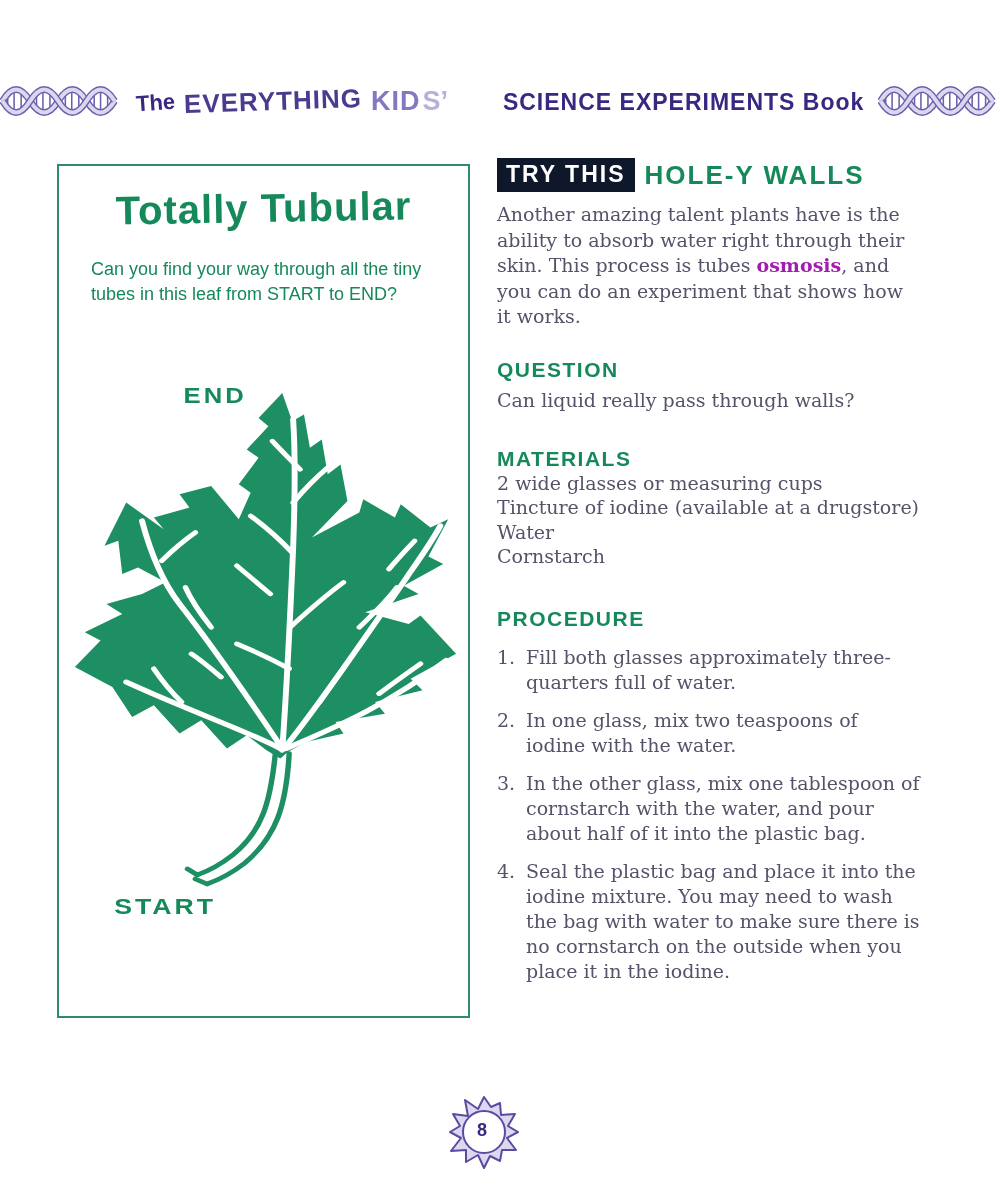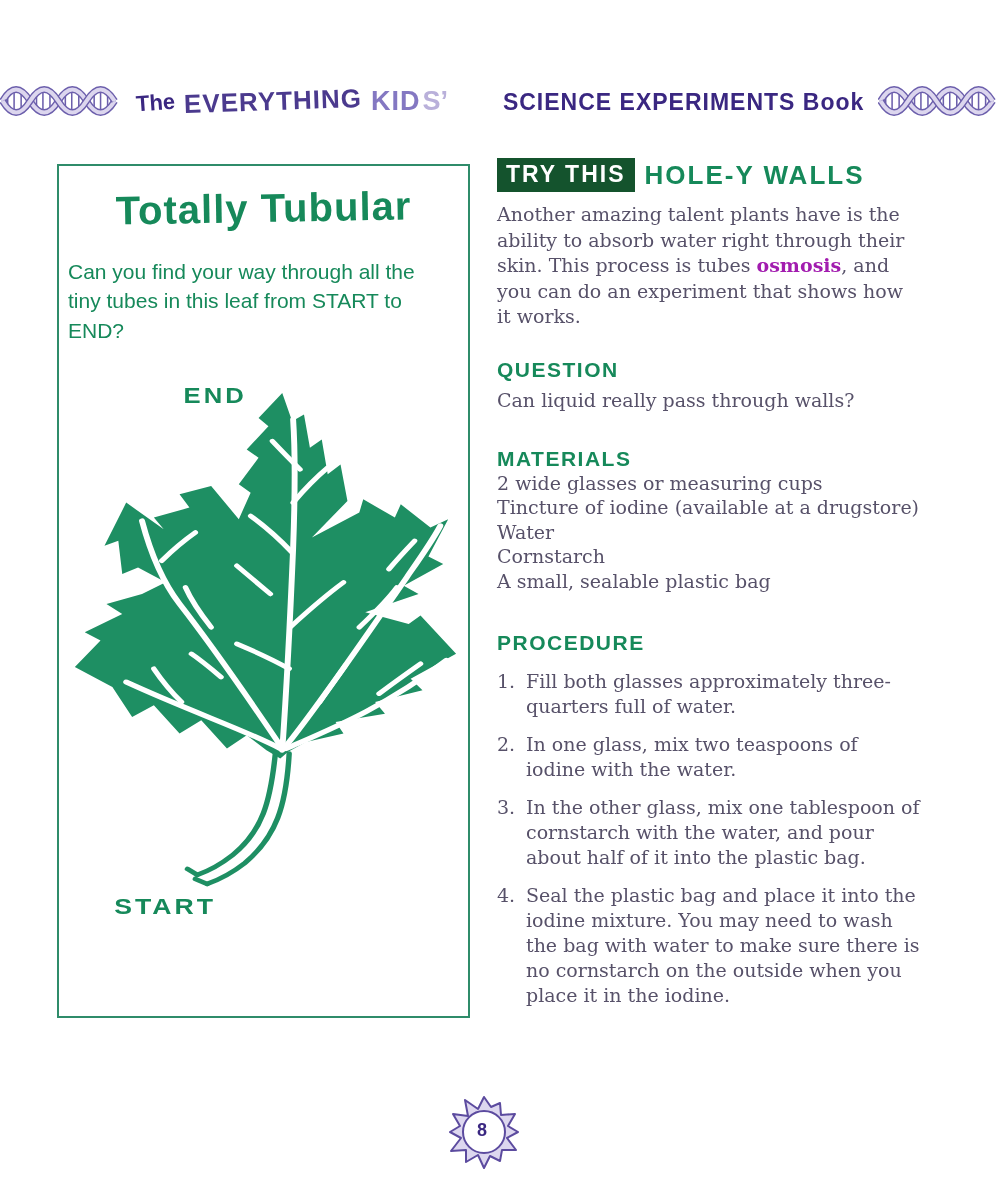--- a/index.html
+++ b/index.html
@@ -26,30 +26,30 @@
   .panel{
     position:absolute;left:57px;top:164px;width:409px;height:850px;
     border:2px solid #2F8C6A;background:#ffffff;
   }
   .panel-title{
     margin-top:20px;text-align:center;
     font-family:"Liberation Sans", sans-serif;font-weight:bold;
     font-size:40px;color:#16895A;letter-spacing:1px;transform:rotate(-1deg);
   }
   .panel-prompt{
-    margin:26px 16px 0 9px;
+    margin:26px 16px 0 32px;
     font-family:"Liberation Sans", sans-serif;
-    font-size:21px;line-height:1.4;color:#16895A;
+    font-size:18px;line-height:1.4;color:#16895A;
   }
   .leaf-svg{position:absolute;left:4px;top:212px;}
   
   .article{position:absolute;left:497px;top:158px;width:424px;}
   .headline{display:flex;align-items:center;gap:10px;
     font-family:"Liberation Sans", sans-serif;font-weight:800;}
-  .badge{background:#14532d;color:#ffffff;font-size:23px;
+  .badge{background:#0f172a;color:#ffffff;font-size:23px;
     padding:3px 9px 4px 9px;letter-spacing:2px;}
   .headline-title{color:#16895A;font-size:26px;letter-spacing:2px;}
   .intro{margin-top:10px;font-size:19px;line-height:25.5px;color:#575169;}
   .intro b{font-weight:bold;color:#a21caf;}
   .sec-head{
     font-family:"Liberation Sans", sans-serif;font-weight:800;
     color:#16895A;font-size:21px;letter-spacing:1.5px;
   }
   .q-head{margin-top:28px;}
   .q-text{margin-top:6px;font-size:19px;line-height:25px;color:#575169;}
@@ -193,21 +193,20 @@
 
     <div class="sec-head q-head">QUESTION</div>
     <div class="q-text">Can liquid really pass through walls?</div>
 
     <div class="sec-head m-head">MATERIALS</div>
     <div class="m-list">
       <div class="mat-line">2 wide glasses or measuring cups</div>
       <div class="mat-line">Tincture of iodine (available at a drugstore)</div>
       <div class="mat-line">Water</div>
       <div class="mat-line">Cornstarch</div>
-      <div class="mat-line">A small, sealable plastic bag</div>
     </div>
 
     <div class="sec-head p-head">PROCEDURE</div>
     <div class="steps">
       <div class="step">
         <span class="num">1.</span>
         <span class="txt">Fill both glasses approximately three-quarters full of water.</span>
       </div>
       <div class="step">
         <span class="num">2.</span>

